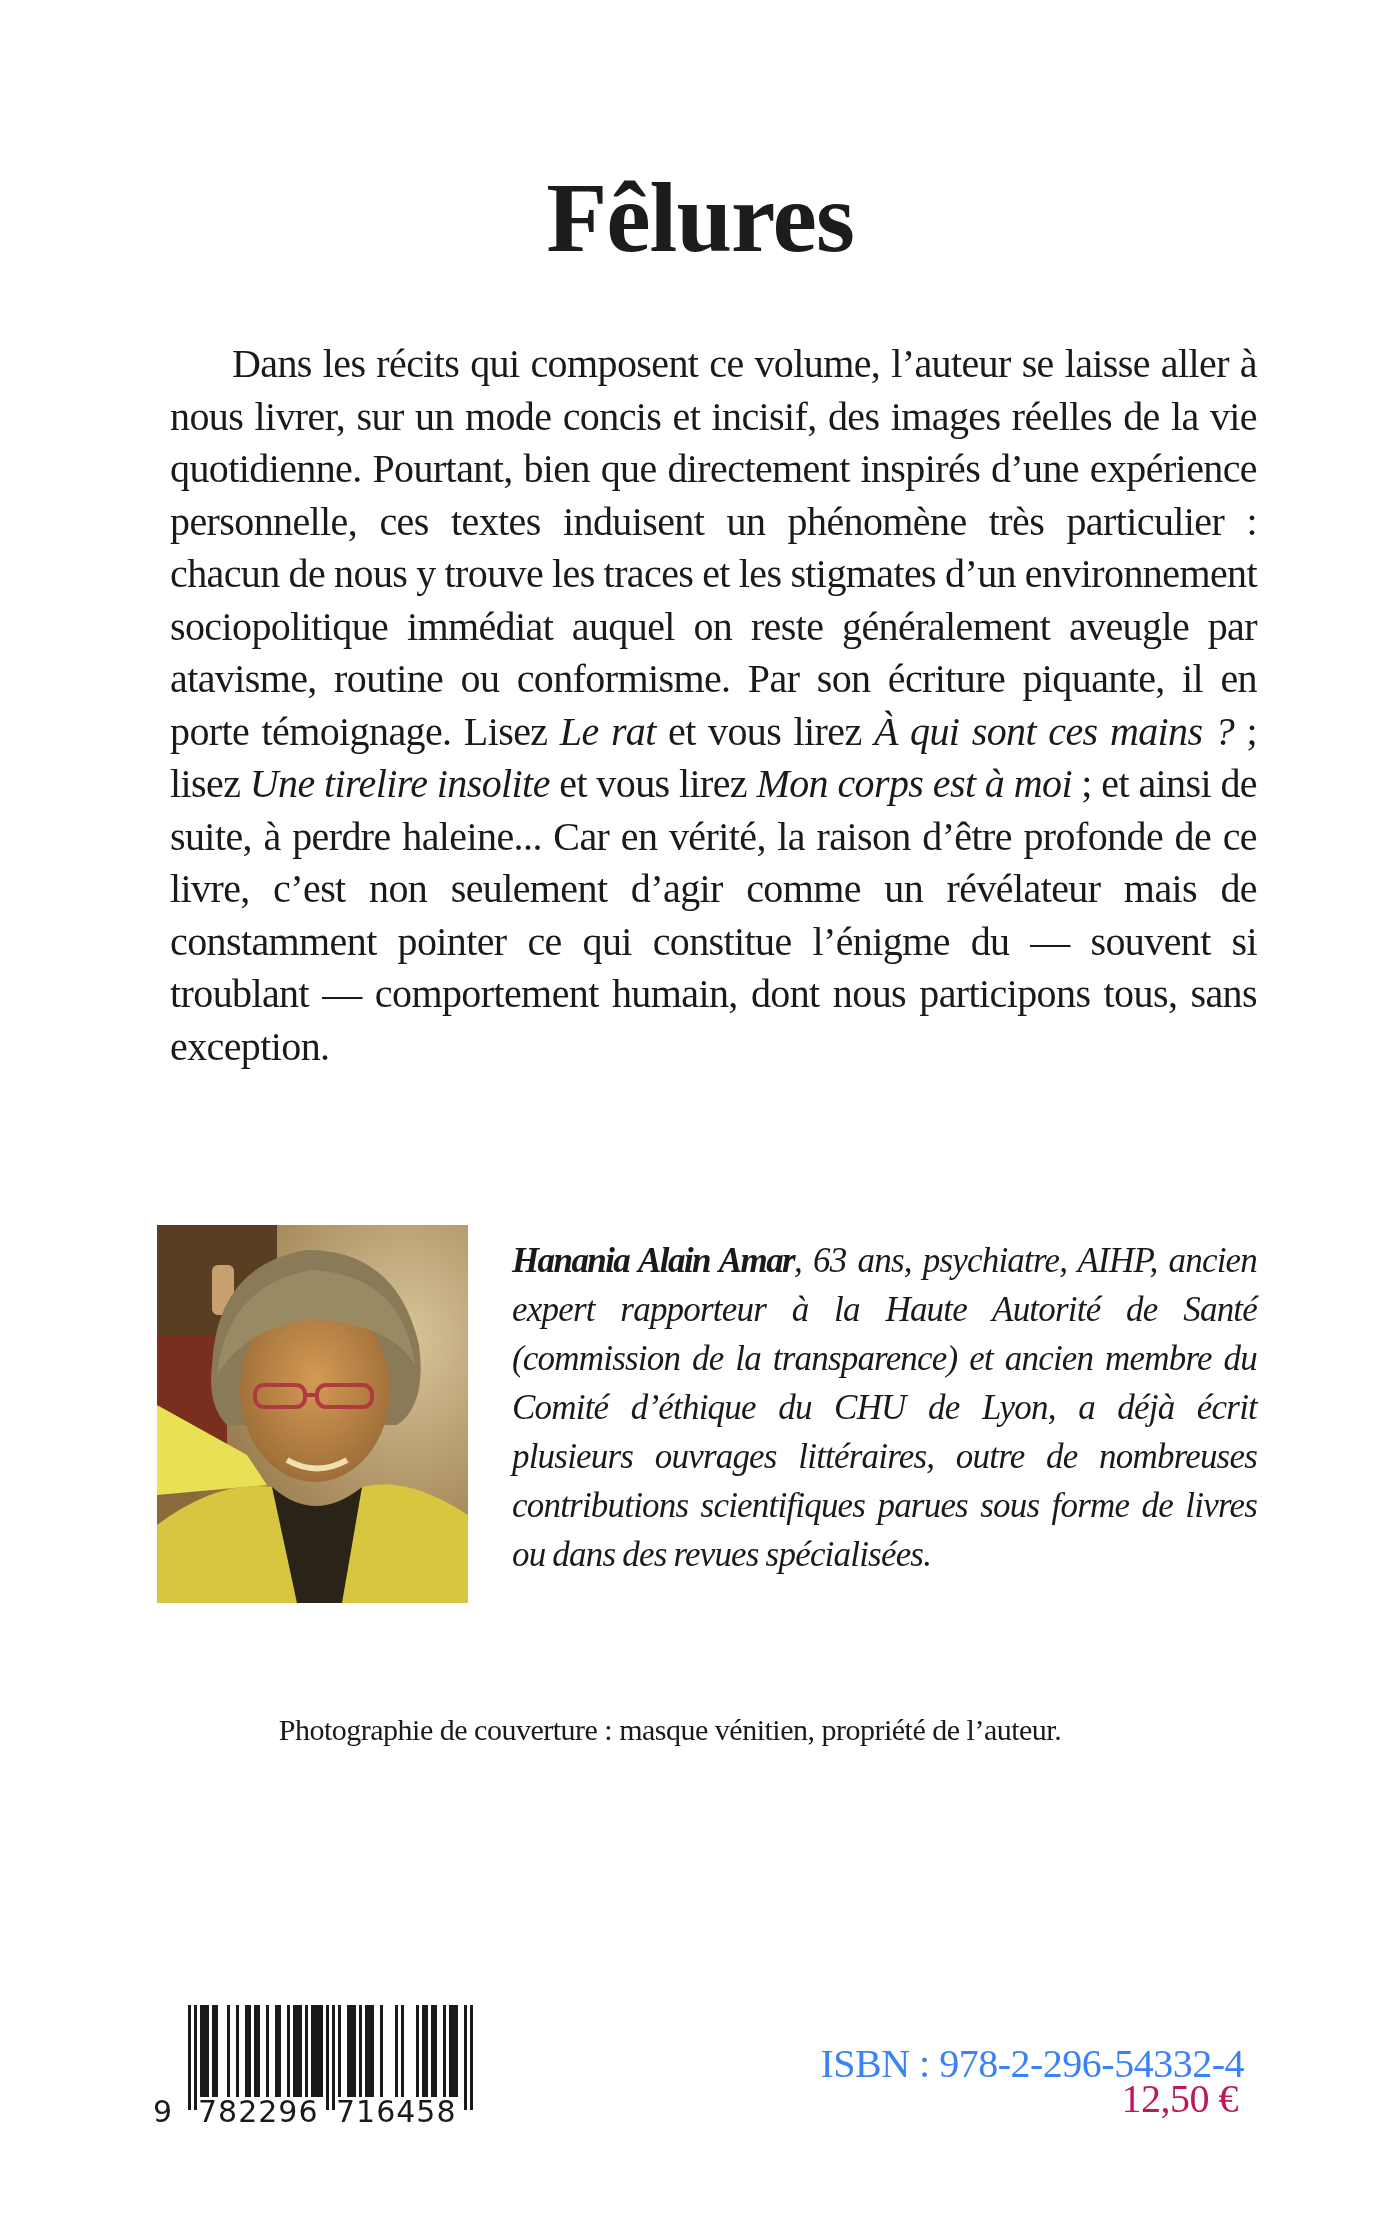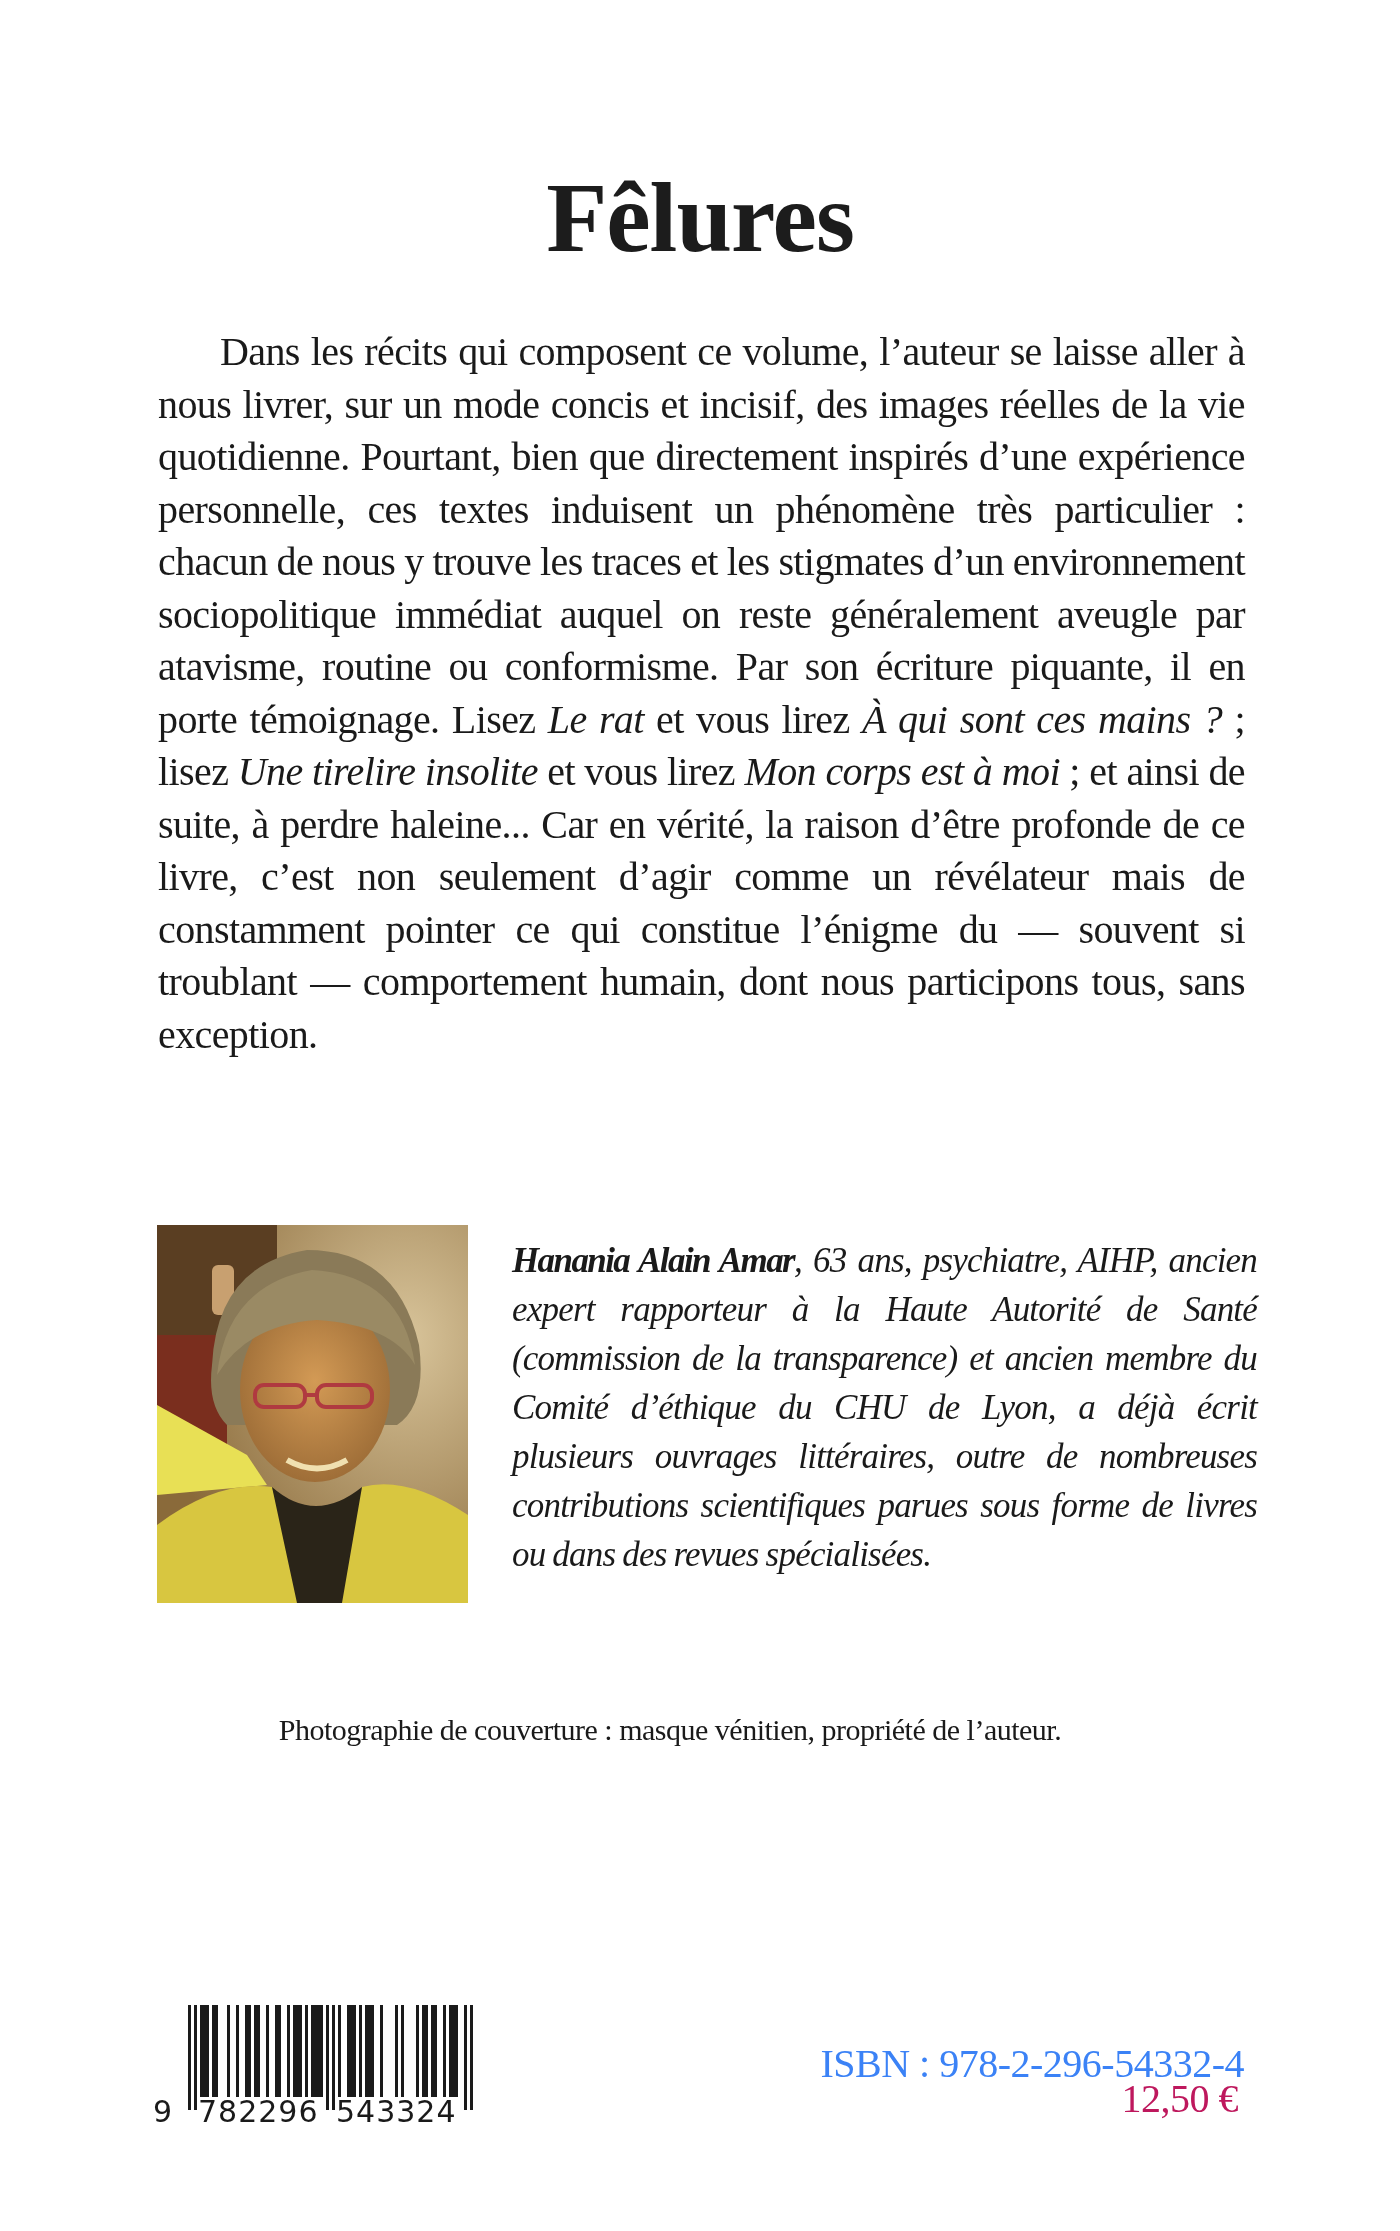--- a/index.html
+++ b/index.html
@@ -1,18 +1,18 @@
 <!DOCTYPE html>
 <html><head>
 <meta charset="utf-8">
 <style>
   html, body { margin: 0; padding: 0; background: #ffffff; }
   body { width: 1400px; height: 2231px; position: relative; overflow: hidden; color: #1a1a1a; font-family: "Liberation Serif", "DejaVu Serif", serif; }
   .title { position: absolute; left: 0; width: 1400px; top: 96px; text-align: center; font-weight: bold; font-size: 100px; line-height: 110px; letter-spacing: -1px; color: #1c1c1c; }
-  .summary { position: absolute; left: 158px; width: 1087px; top: 326px; font-size: 40px; line-height: 52.5px; text-align: justify; text-indent: 62px; margin: 0; letter-spacing: -0.6px; word-spacing: -1px; color: #1a1a1a; }
+  .summary { position: absolute; left: 158px; width: 1087px; top: 326px; font-size: 40px; line-height: 52.5px; text-align: justify; text-indent: 62px; margin: 12px; letter-spacing: -0.6px; word-spacing: -1px; color: #1a1a1a; }
   .summary em { font-style: italic; }
   .photo { position: absolute; left: 157px; top: 1225px; width: 311px; height: 378px; overflow: hidden; background: #b08a3a; }
   .photo svg { display: block; }
   .bio { position: absolute; left: 500px; width: 745px; top: 1224px; font-size: 35px; line-height: 49px; font-style: italic; text-align: justify; margin: 12px; letter-spacing: -0.8px; word-spacing: -1px; color: #1a1a1a; }
   .bio .author { font-weight: bold; letter-spacing: -1.6px; }
   .credit { position: absolute; left: 0; width: 1400px; top: 1712px; text-align: center; font-size: 30px; line-height: 36px; letter-spacing: -0.5px; color: #1a1a1a; padding-right: 60px; box-sizing: border-box; }
   .barcode { position: absolute; left: 150px; top: 2000px; width: 330px; height: 130px; }
   .barcode-digits { position: absolute; top: 2096px; font-family: "DejaVu Sans", sans-serif; font-size: 30px; line-height: 32px; color: #1a1a1a; letter-spacing: 1px; }
   .isbn { position: absolute; right: 156px; top: 2043px; font-size: 40px; line-height: 42px; text-align: right; color: #3b82f6; letter-spacing: -0.5px; }
   .price { position: absolute; right: 162px; top: 2078px; font-size: 40px; line-height: 42px; text-align: center; color: #be185d; letter-spacing: -0.5px; }
@@ -104,16 +104,16 @@
     <rect x="284" y="5" width="3" height="92" fill="#1a1a1a"></rect>
     <rect x="293" y="5" width="3" height="92" fill="#1a1a1a"></rect>
     <rect x="299" y="5" width="3" height="92" fill="#1a1a1a"></rect>
     <rect x="302" y="5" width="3" height="92" fill="#1a1a1a"></rect>
     <rect x="305" y="5" width="3" height="92" fill="#1a1a1a"></rect>
     <rect x="314" y="5" width="3" height="105" fill="#1a1a1a"></rect>
     <rect x="320" y="5" width="3" height="105" fill="#1a1a1a"></rect>
   </svg>
 <div class="barcode-digits" style="left:153px">9</div>
 <div class="barcode-digits" style="left:198px">782296</div>
-<div class="barcode-digits" style="left:336px">543324</div>
+<div class="barcode-digits" style="left:336px">716458</div>
 
 <div class="isbn">ISBN : 978-2-296-54332-4</div>
 <div class="price">12,50 €</div>
 
 </body></html>

